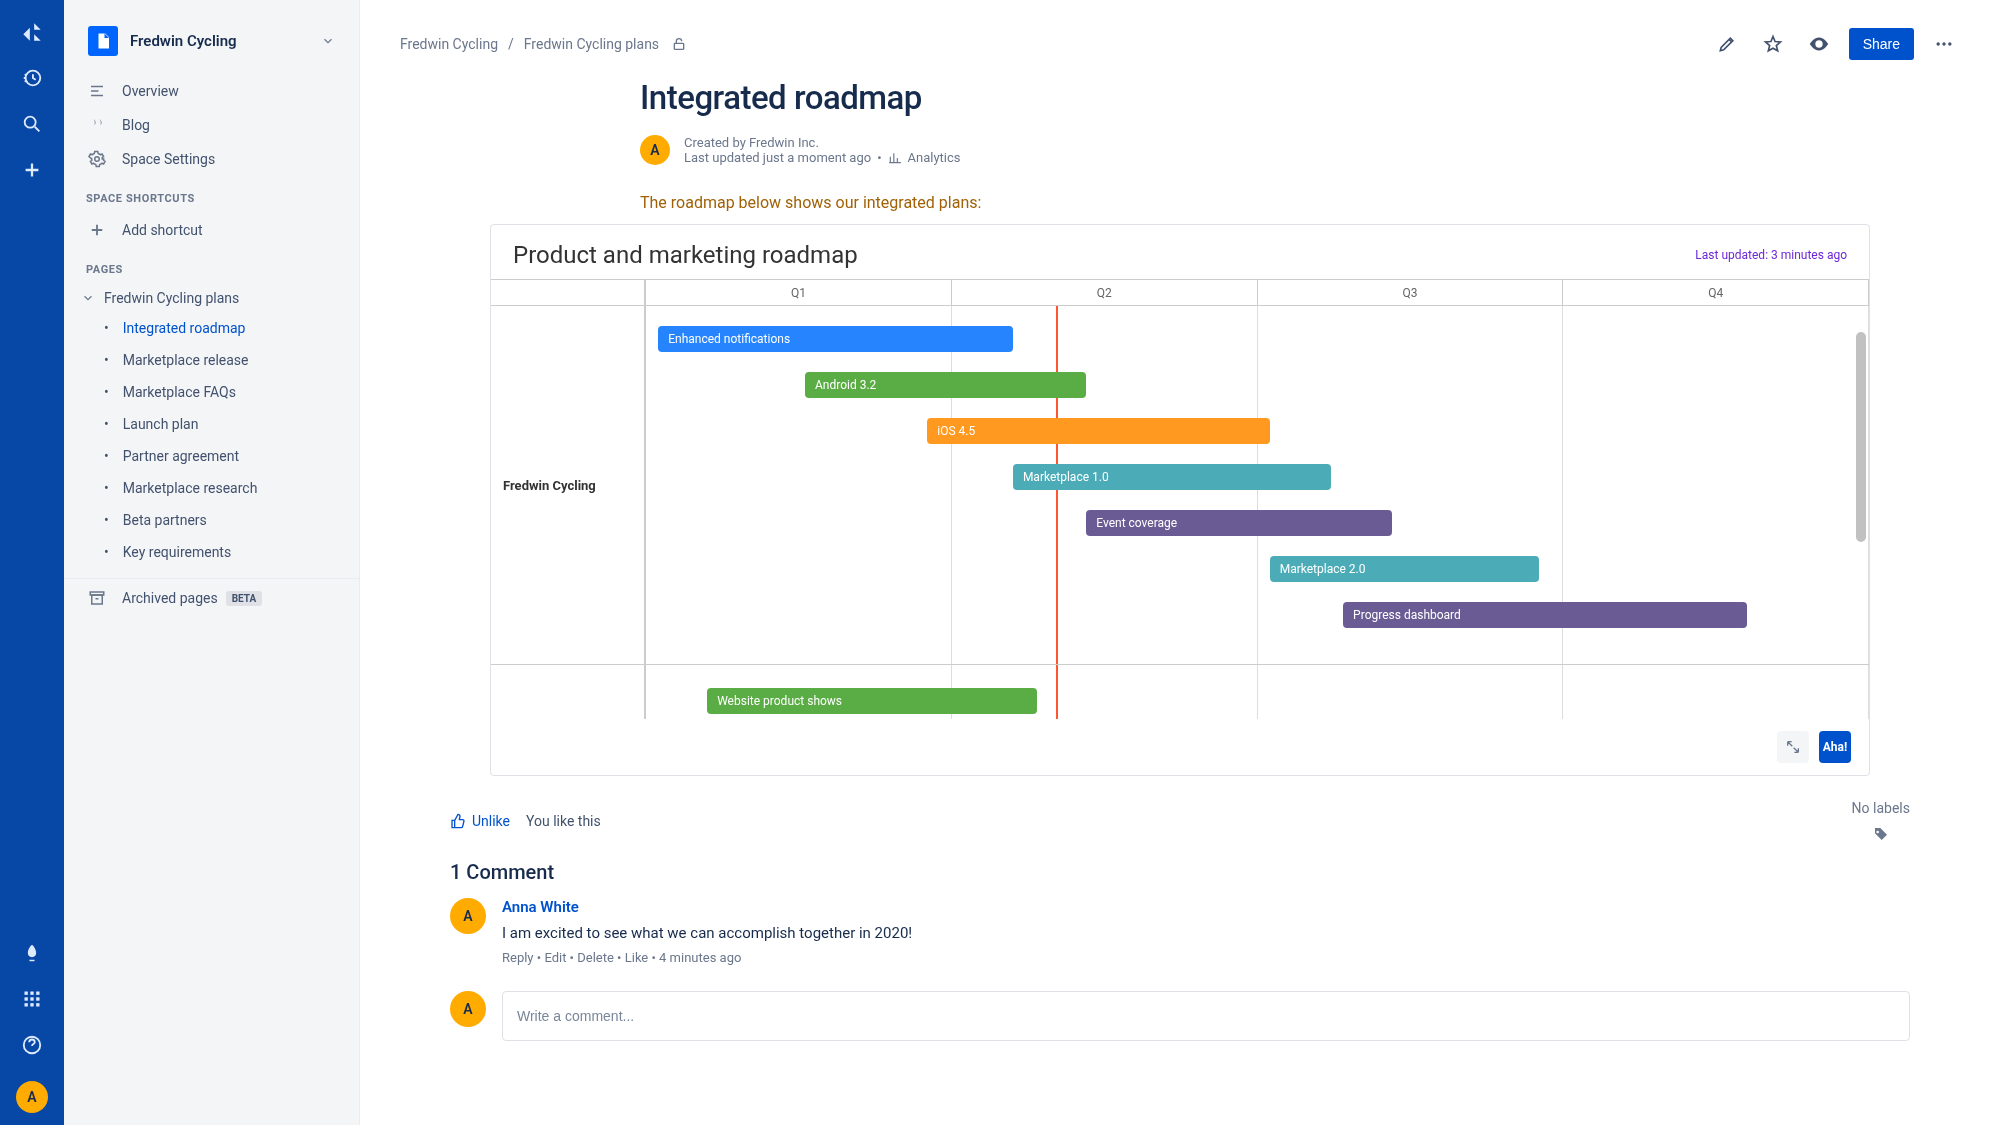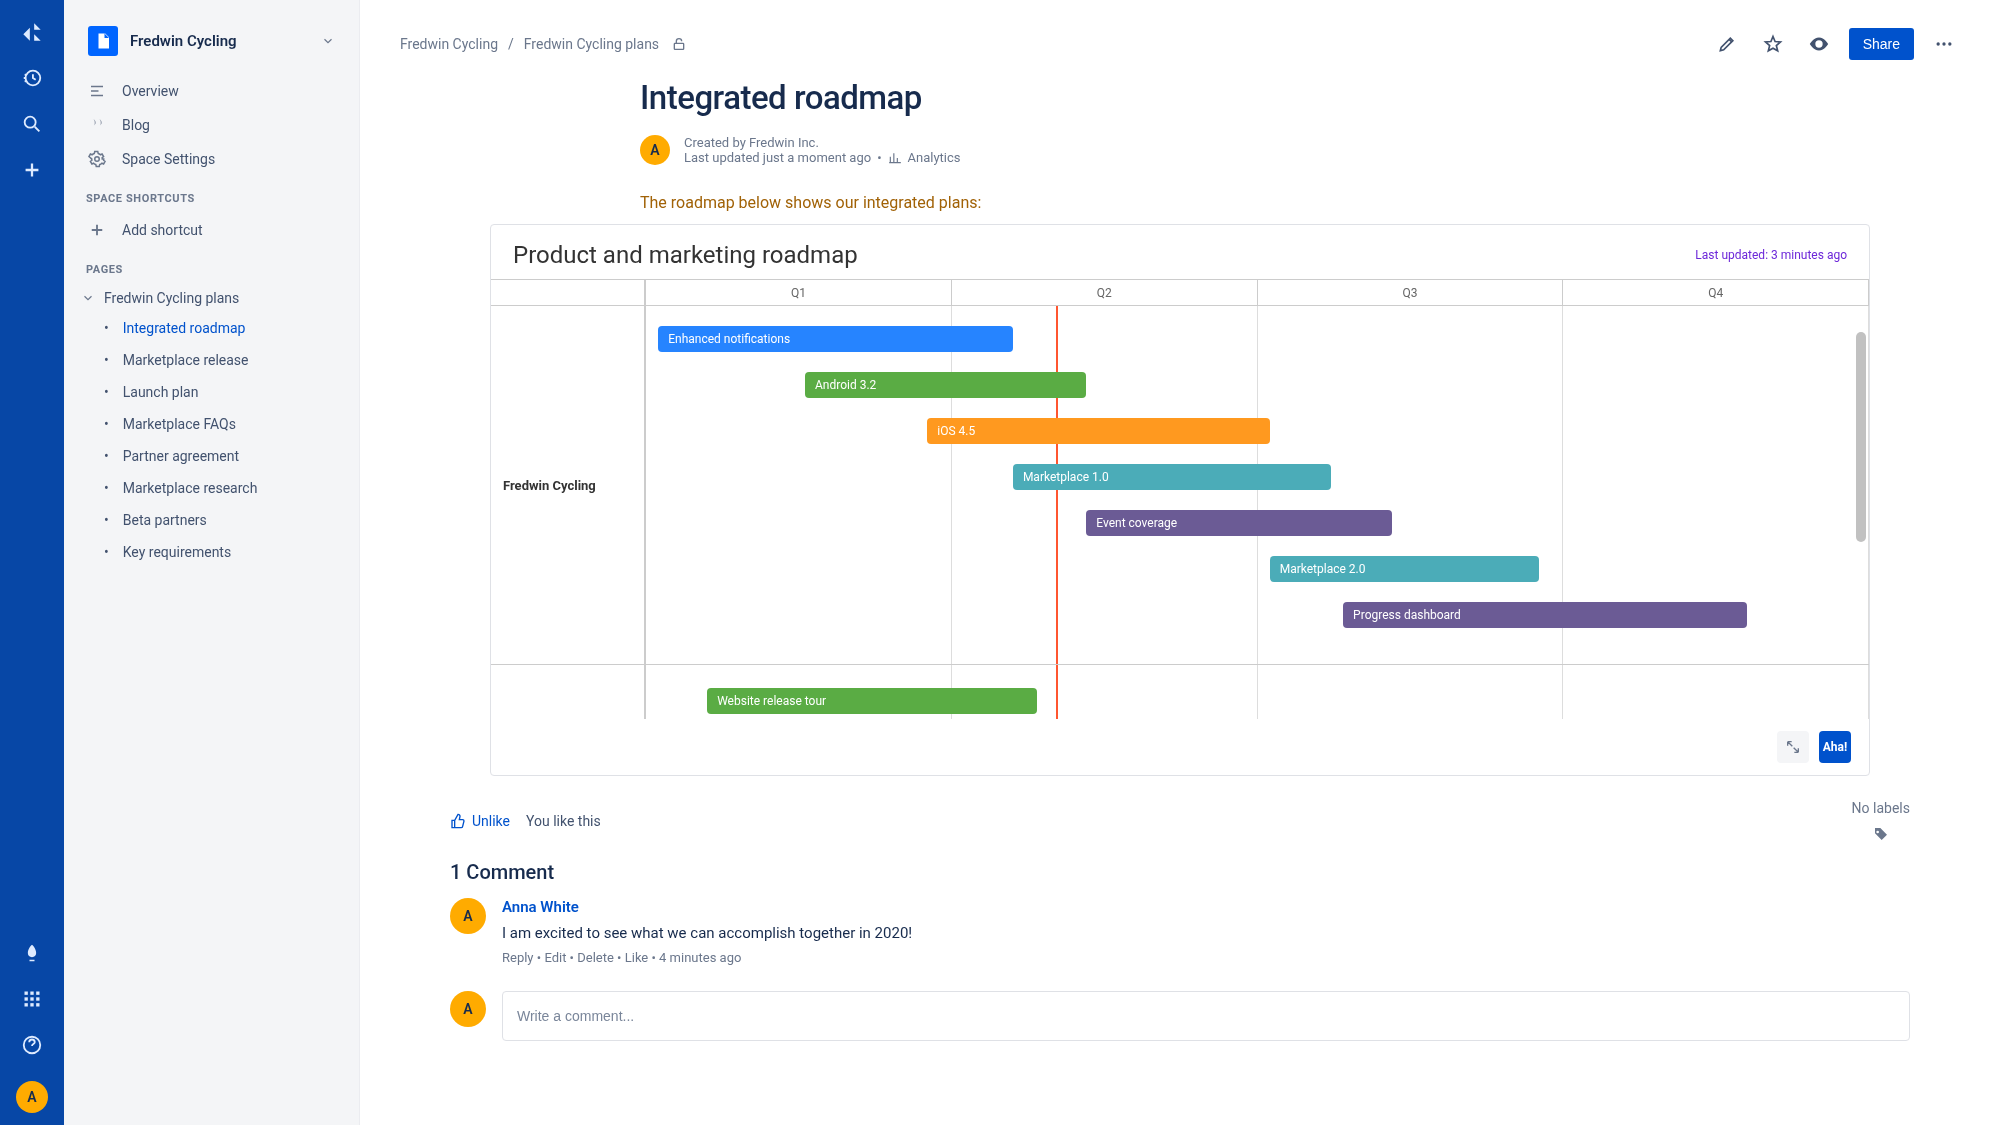--- a/index.html
+++ b/index.html
@@ -361,28 +361,39 @@
     <span class="chev">
       <svg width="14" height="14" viewBox="0 0 24 24" fill="none" stroke="#6b778c" stroke-width="2">
           <path d="M6 9l6 6 6-6"></path>
         </svg>
     </span>
     <span style="margin-left:6px;">Fredwin Cycling plans</span>
   </div>
   <div id="page-tree">
       <div class="tree-child active">Integrated roadmap</div>
       <div class="tree-child">Marketplace release</div>
+      <div class="tree-child">Marketplace FAQs</div>
       <div class="tree-child">Launch plan</div>
-      <div class="tree-child">Marketplace FAQs</div>
       <div class="tree-child">Partner agreement</div>
       <div class="tree-child">Marketplace research</div>
       <div class="tree-child">Beta partners</div>
       <div class="tree-child">Key requirements</div>
     </div>
 
+  <div class="archived">
+    <span class="ic">
+      <svg width="18" height="18" viewBox="0 0 24 24" fill="none" stroke="#6b778c" stroke-width="2">
+          <rect x="3" y="4" width="18" height="4"></rect>
+          <rect x="5" y="8" width="14" height="12"></rect>
+          <path d="M10 13h4"></path>
+        </svg>
+    </span>
+    <span>Archived pages</span>
+    <span class="badge-beta">BETA</span>
+  </div>
 </div>
 
 <div class="main">
   <div class="page-head">
     <div class="crumbs">
       <a>Fredwin Cycling</a>
       <span class="sep">/</span>
       <a>Fredwin Cycling plans</a>
       <span class="lock">
         <svg width="16" height="16" viewBox="0 0 24 24" fill="none" stroke="#6b778c" stroke-width="2">
@@ -469,21 +480,21 @@
             <div class="rm-today-line" id="today-line" style="left: 33.5%;"></div>
             <div class="rm-row-divider" style="bottom:54px;"></div>
             <div id="bars">
                 <div class="bar" style="background: rgb(38, 132, 255); left: 1%; width: 29%; top: 20px;">Enhanced notifications</div>
                 <div class="bar" style="background: rgb(90, 172, 68); left: 13%; width: 23%; top: 66px;">Android 3.2</div>
                 <div class="bar" style="background: rgb(255, 153, 31); left: 23%; width: 28%; top: 112px;">iOS 4.5</div>
                 <div class="bar" style="background: rgb(75, 172, 184); left: 30%; width: 26%; top: 158px;">Marketplace 1.0</div>
                 <div class="bar" style="background: rgb(107, 91, 149); left: 36%; width: 25%; top: 204px;">Event coverage</div>
                 <div class="bar" style="background: rgb(75, 172, 184); left: 51%; width: 22%; top: 250px;">Marketplace 2.0</div>
                 <div class="bar" style="background: rgb(107, 91, 149); left: 57%; width: 33%; top: 296px;">Progress dashboard</div>
-                <div class="bar" style="background: rgb(90, 172, 68); left: 5%; width: 27%; top: 382px;">Website release tour</div>
+                <div class="bar" style="background: rgb(90, 172, 68); left: 5%; width: 27%; top: 382px;">Website product shows</div>
               </div>
             <div class="rm-scrollbar"></div>
           </div>
         </div>
       </div>
       <div class="rm-footer">
         <div class="rm-expand">
           <svg width="16" height="16" viewBox="0 0 24 24" fill="none" stroke="#6b778c" stroke-width="2">
               <path d="M4 4h6M4 4v6M4 4l7 7M20 20h-6M20 20v-6M20 20l-7-7"></path>
             </svg>

